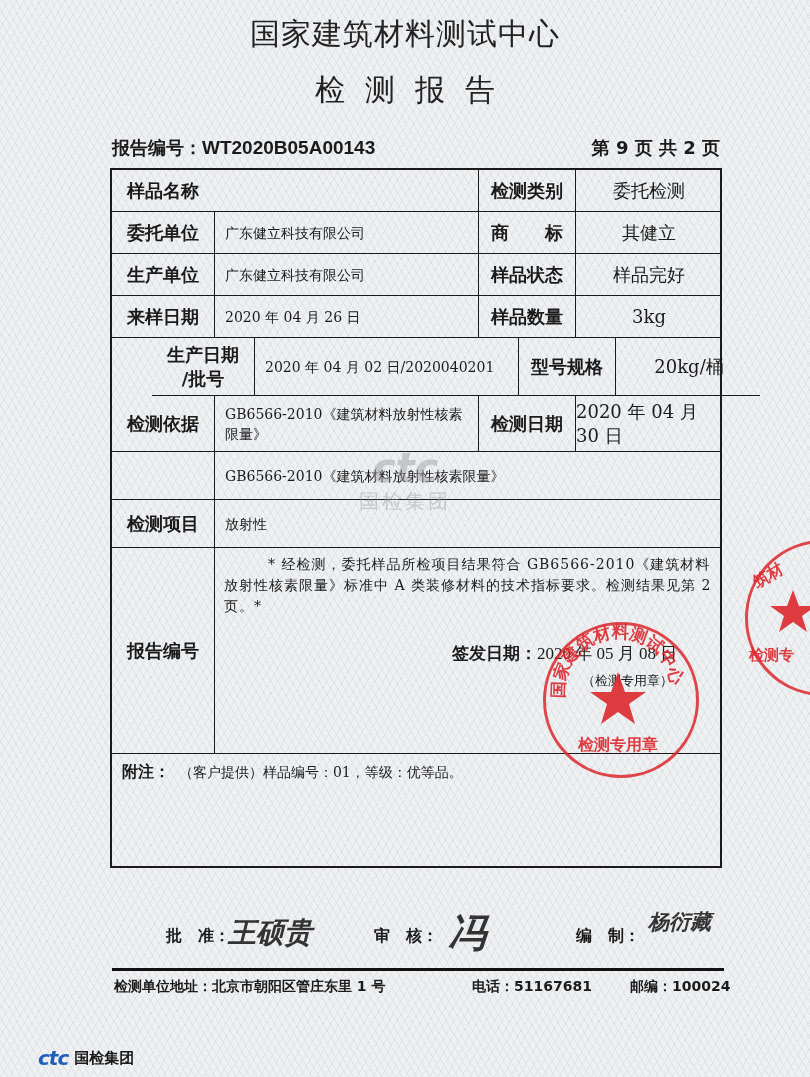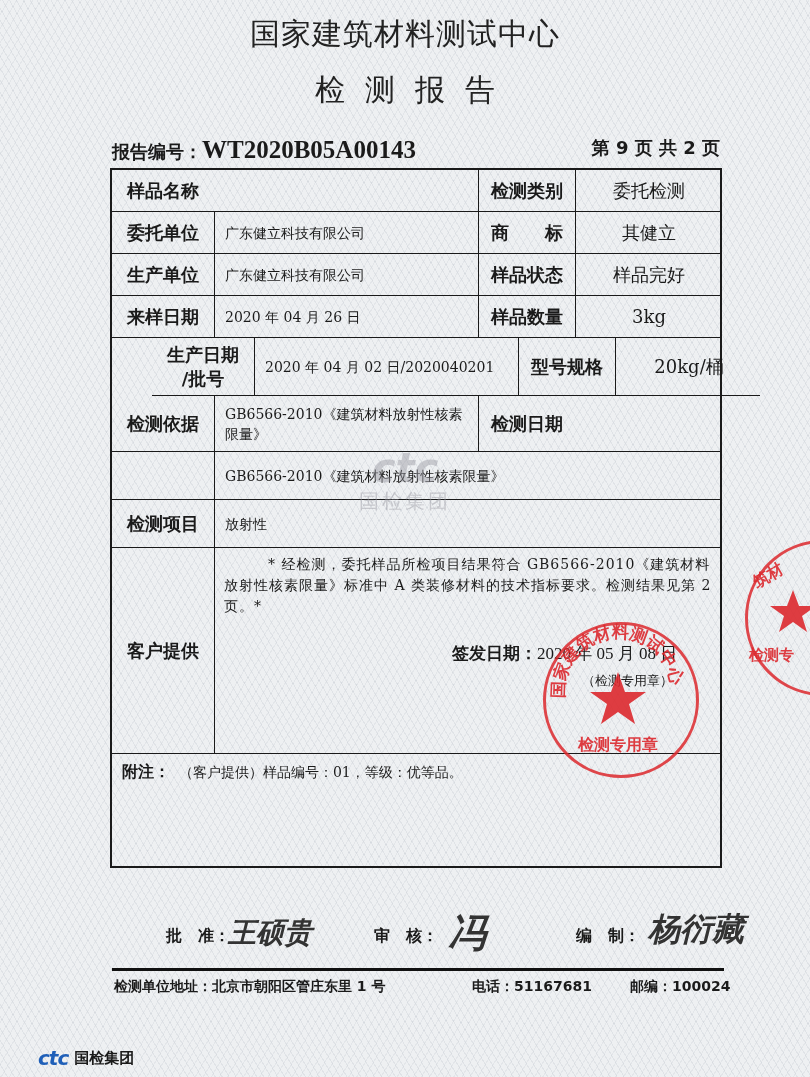--- a/index.html
+++ b/index.html
@@ -9,21 +9,21 @@
     background-image:
       repeating-linear-gradient(60deg, rgba(160,168,180,0.18) 0px, rgba(160,168,180,0.18) 1px, transparent 1px, transparent 6px),
       repeating-linear-gradient(-60deg, rgba(160,168,180,0.14) 0px, rgba(160,168,180,0.14) 1px, transparent 1px, transparent 7px);
     font-family: "DejaVu Serif", "Liberation Serif", serif;
     color:#1a1a1a;
   }
   .abs { position:absolute; }
   .title1 { left:0; width:810px; top:14px; text-align:center; font-family:"DejaVu Sans","Liberation Sans",sans-serif; font-size:30px; letter-spacing:1px; color:#222; }
   .title2 { left:0; width:810px; top:70px; text-align:center; font-family:"DejaVu Sans","Liberation Sans",sans-serif; font-size:30px; letter-spacing:20px; color:#222; text-indent:20px; }
   .report-no { left:112px; top:136px; font-size:18px; font-weight:bold; font-family:"DejaVu Sans","Liberation Sans",sans-serif; }
-  .report-no .num { font-family:Liberation Serif, serif; font-size:25px; }
+  .report-no .num { font-family:Liberation Sans, sans-serif; font-size:19px; }
   .page-info { right:90px; top:136px; font-size:18px; font-weight:bold; font-family:"DejaVu Sans","Liberation Sans",sans-serif; }
 
   .tbl { left:110px; top:168px; width:612px; height:700px; border:2px solid #1a1a1a; box-sizing:border-box; }
   .row { position:absolute; left:0; width:100%; border-bottom:1px solid #1a1a1a; box-sizing:border-box; }
   .cell { position:absolute; top:0; height:100%; display:flex; align-items:center; box-sizing:border-box; }
   .lbl { font-family:"DejaVu Sans","Liberation Sans",sans-serif; font-weight:bold; font-size:18px; justify-content:center; text-align:center; line-height:24px; }
   .val { font-size:14px; padding-left:10px; line-height:20px; }
   .vc { justify-content:center; font-size:18px; }
   .vl { border-left:1px solid #1a1a1a; }
   .c1 { left:0; width:102px; }
@@ -95,33 +95,34 @@
 /批号</div>
     <div class="cell val c2 vl">2020 年 04 月 02 日/2020040201</div>
     <div class="cell lbl c3 vl">型号规格</div>
     <div class="cell vc c4 vl">20kg/桶</div>
   </div>
 
   <div class="row" style="top:226px;height:56px;">
     <div class="cell lbl c1">检测依据</div>
     <div class="cell val c2 vl" style="padding-right:8px;">GB6566-2010《建筑材料放射性核素限量》</div>
     <div class="cell lbl c3 vl">检测日期</div>
+    <div class="cell vc c4 vl">2020 年 04 月 30 日</div>
   </div>
 
   <div class="row" style="top:282px;height:48px;">
     <div class="cell val c2w vl">GB6566-2010《建筑材料放射性核素限量》</div>
   </div>
 
   <div class="row" style="top:330px;height:48px;">
     <div class="cell lbl c1">检测项目</div>
     <div class="cell val c2w vl">放射性</div>
   </div>
 
   <div class="row" style="top:378px;height:206px;">
-    <div class="cell lbl c1">客户提供</div>
+    <div class="cell lbl c1">报告编号</div>
     <div class="cell c2w vl" style="align-items:flex-start;"></div>
     <div class="concl-text">* 经检测，委托样品所检项目结果符合 GB6566-2010《建筑材料放射性核素限量》标准中 A 类装修材料的技术指标要求。检测结果见第 2 页。*</div>
     <div class="issue">
       <span>签发日期：</span><span class="d">2020 年 05 月 08 日</span>
     </div>
     <div class="seal-note">（检测专用章）</div>
   </div>
 
   <div class="row" style="top:584px;height:112px;border-bottom:none;">
     <div class="remark">
@@ -155,21 +156,21 @@
     <text x="4" y="120" font-size="15" fill="rgba(220,40,45,0.9)" font-family="DejaVu Sans, sans-serif" font-weight="bold">检测专</text>
   </svg>
 </div>
 
 <div class="abs sign-row">
   <span class="abs" style="left:0;top:14px;">批　准：</span>
   <span class="abs sig" style="left:62px;top:2px;">王硕贵</span>
   <span class="abs" style="left:208px;top:14px;">审　核：</span>
   <span class="abs sig" style="left:282px;top:-4px;font-size:38px;">冯</span>
   <span class="abs" style="left:410px;top:14px;">编　制：</span>
-  <span class="abs sig" style="left:482px;top:-4px;font-size:32px;">杨衍藏</span>
+  <span class="abs sig" style="left:482px;top:-4px;font-size:21px;">杨衍藏</span>
 </div>
 
 <div class="abs hr"></div>
 
 <div class="abs footer" style="left:114px;">检测单位地址：北京市朝阳区管庄东里 1 号</div>
 <div class="abs footer" style="left:472px;">电话：51167681</div>
 <div class="abs footer" style="left:630px;">邮编：100024</div>
 
 <div class="abs logo">
   <span class="logo-mark">ctc</span>

